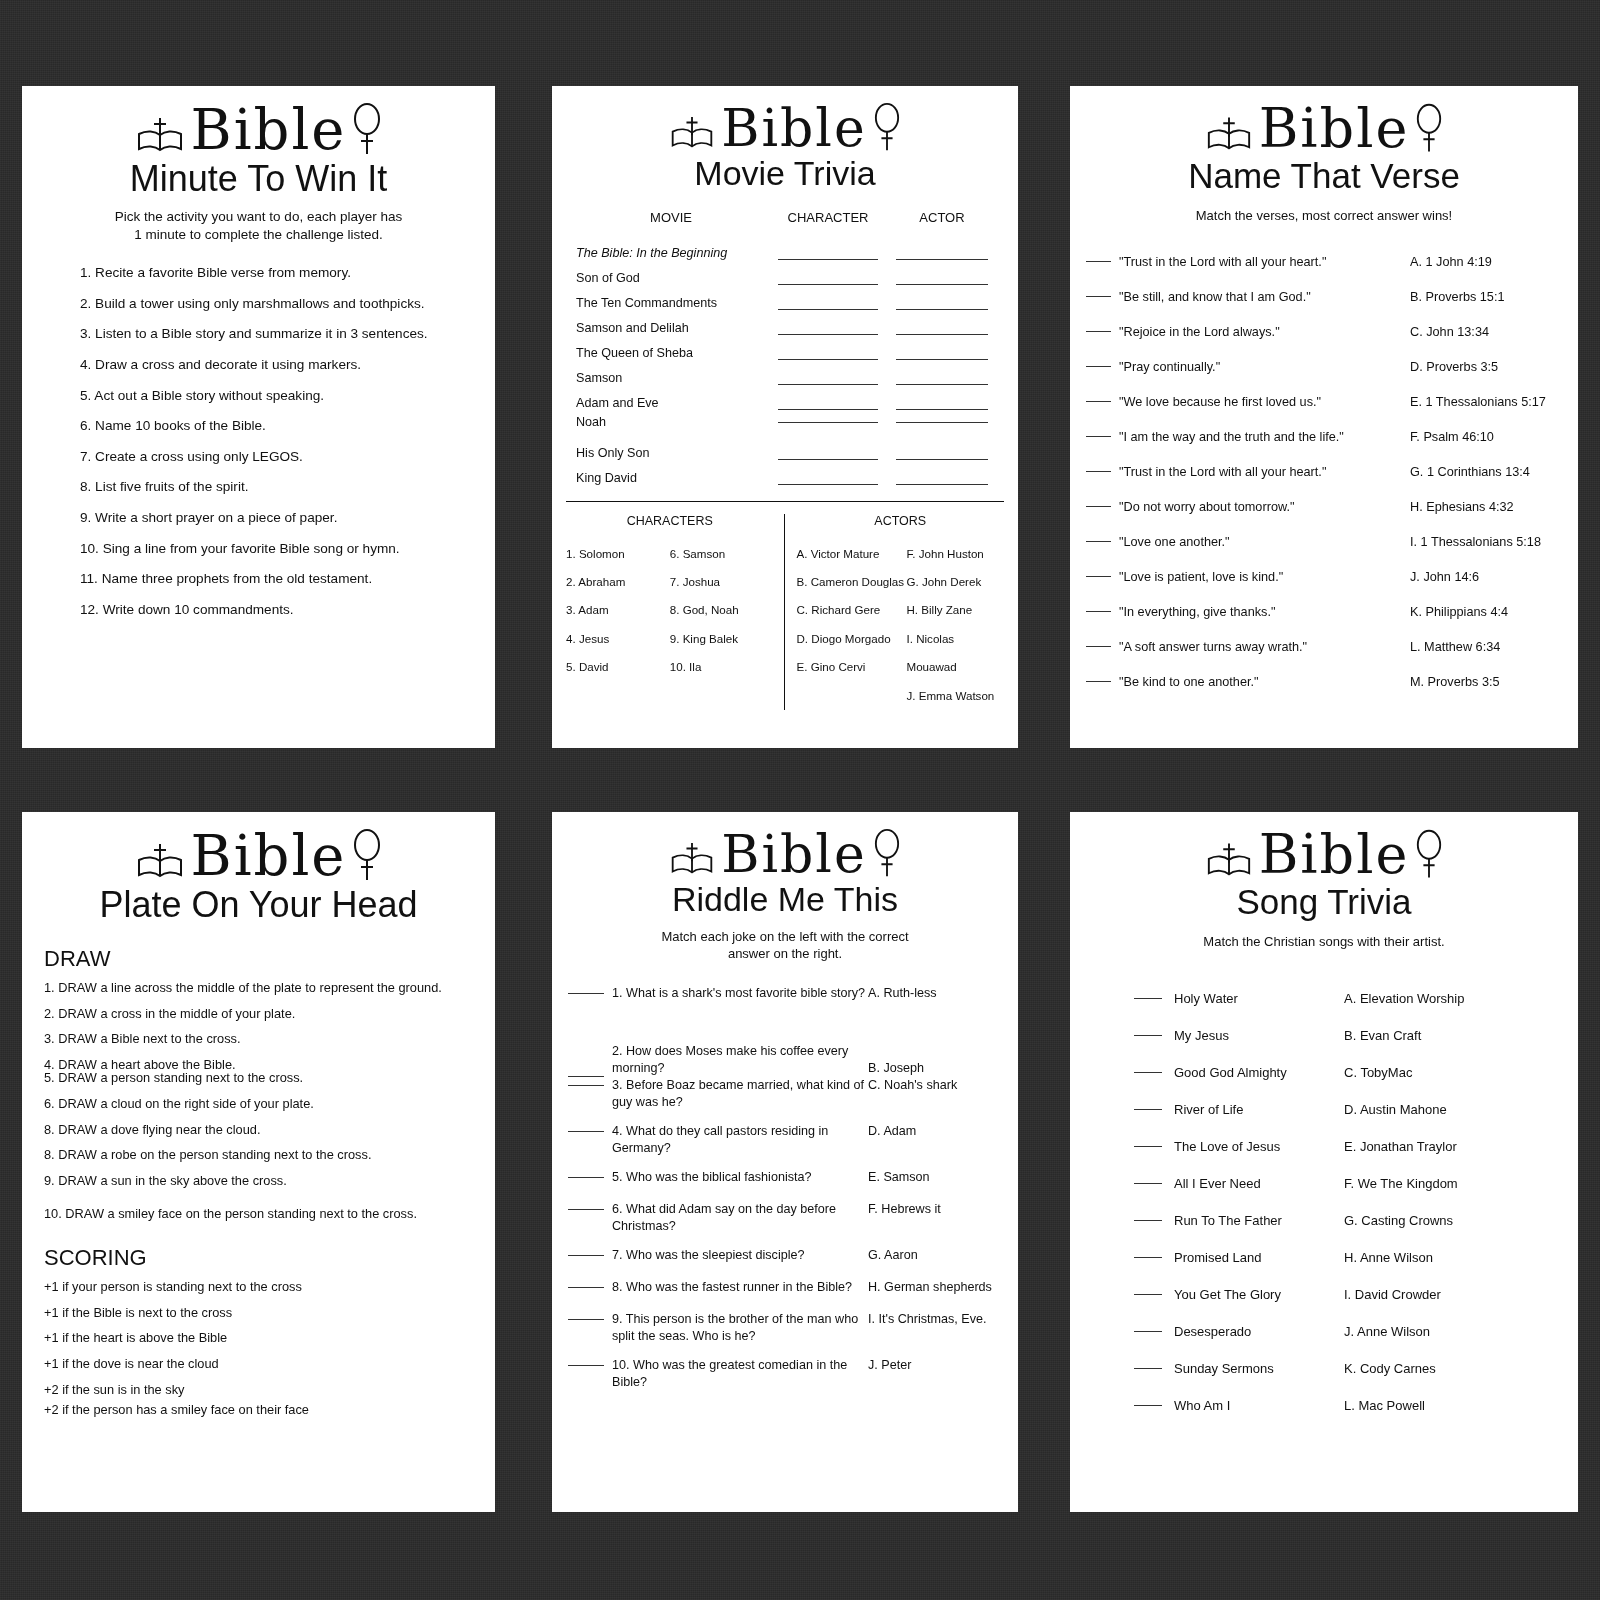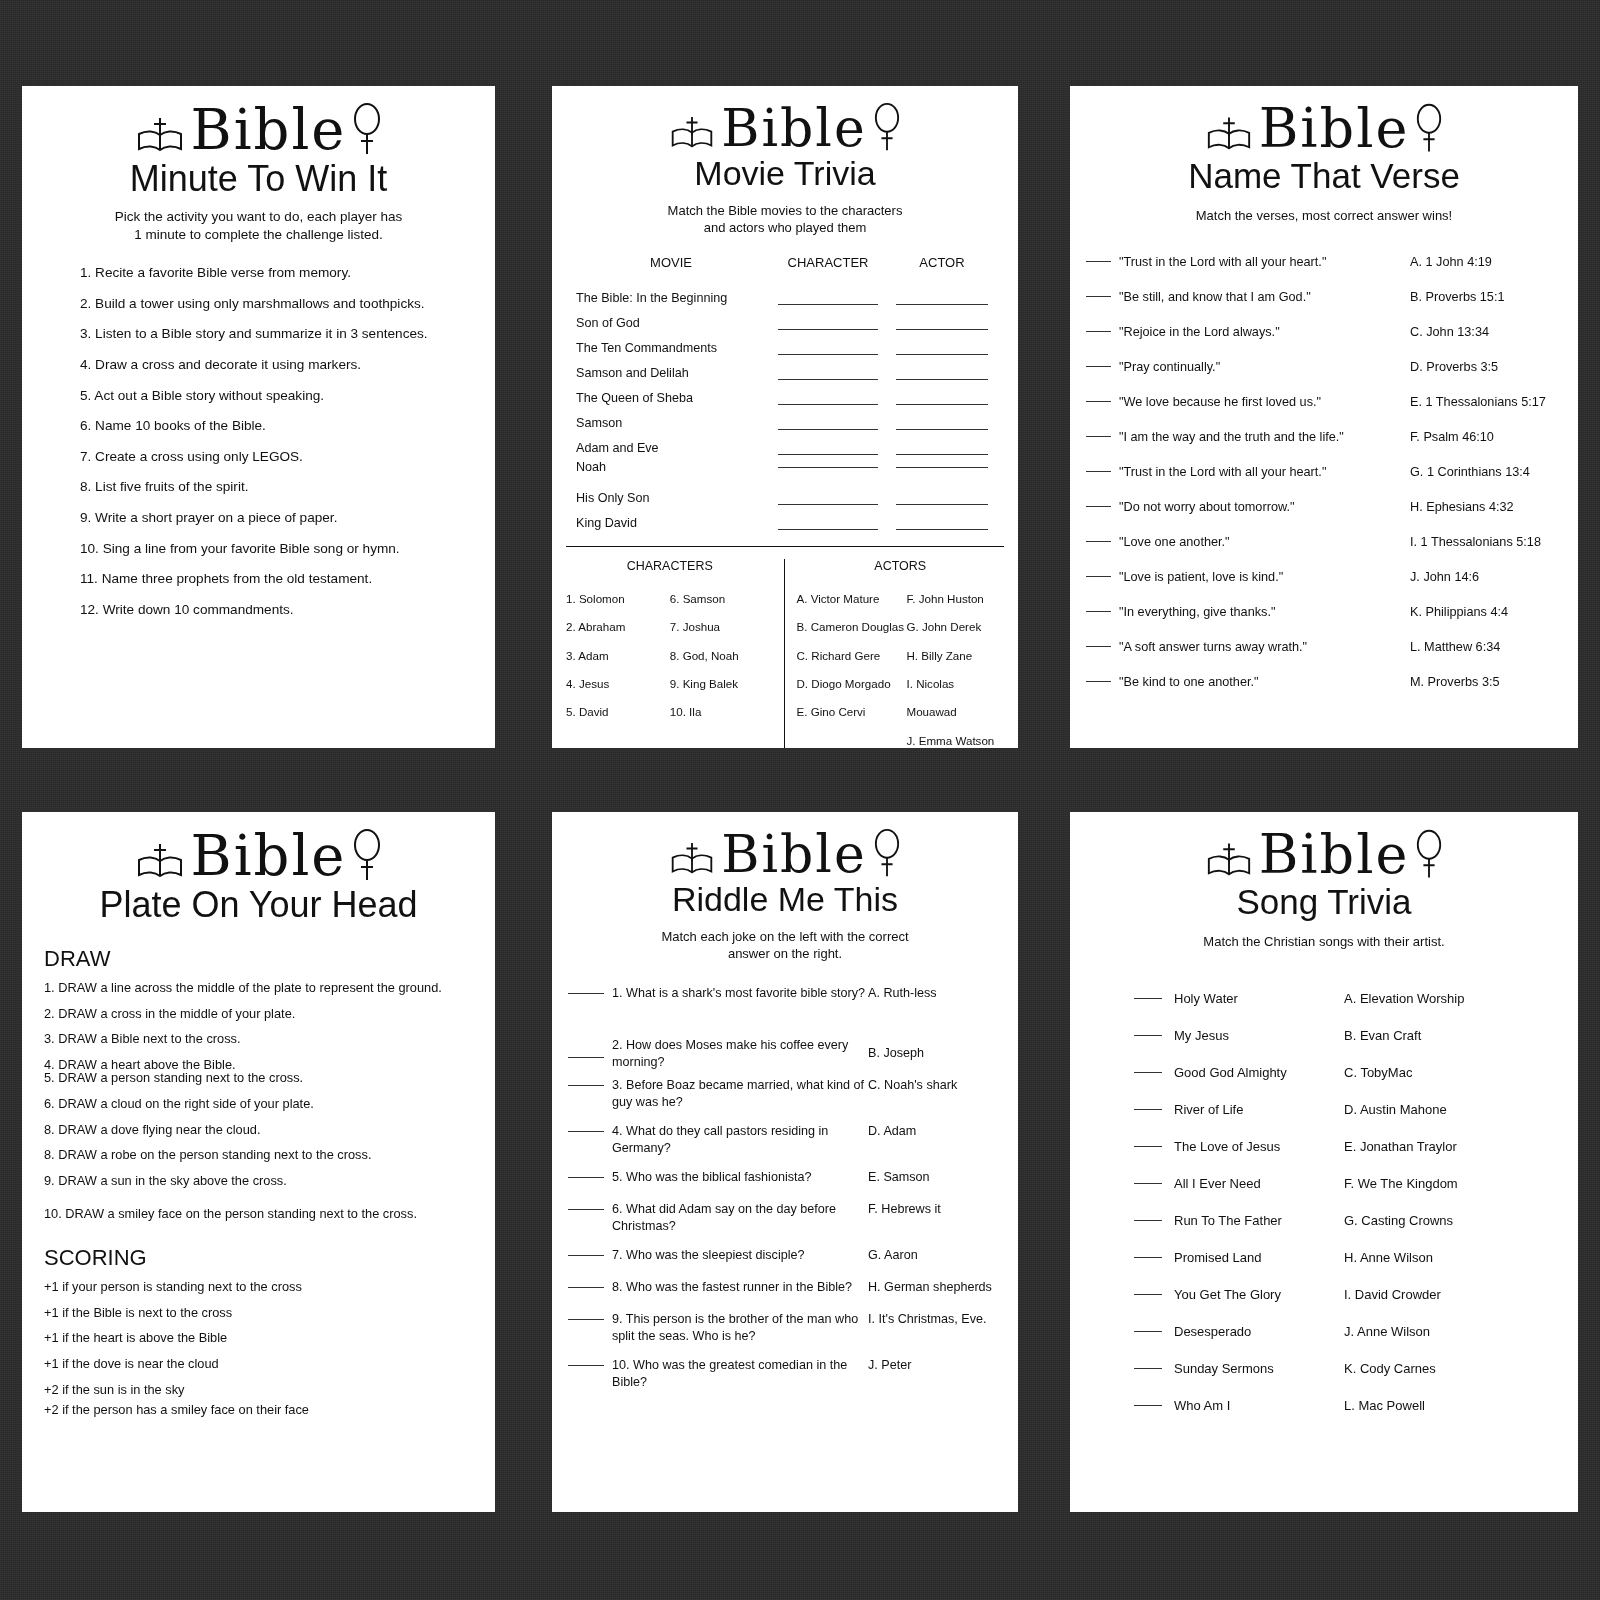--- a/index.html
+++ b/index.html
@@ -109,31 +109,29 @@
     </span>
     <span class="logo-word" style="font-size:52px;">Bible</span>
     <span class="bible-ico">
       <svg width="28" height="52" viewBox="0 0 30 56">
         <ellipse cx="15" cy="17" rx="12" ry="15" fill="none" stroke="#111" stroke-width="2"></ellipse>
         <path d="M15 32 L15 52 M9 39 L21 39" stroke="#111" stroke-width="2" fill="none"></path>
       </svg>
     </span>
   </div>
   <div class="title" style="font-size:34px; margin-top:2px;">Movie Trivia</div>
-  <div class="subtitle" style="font-size:13px; white-space:pre-line; margin-top:10px;">Match the  Bible movies to the characters
-and actors who played them</div>
 
   <div style="margin-top:18px; padding:0 24px;">
     <div style="display:flex; font-size:13px; font-weight:400; margin-bottom:10px;">
       <div style="width:190px; text-align:center;">MOVIE</div>
       <div style="width:124px; text-align:center;">CHARACTER</div>
       <div style="width:104px; text-align:center;">ACTOR</div>
     </div>
 
-    <div style="display:flex; align-items:flex-end; height:25px;">
+    <div style="display:flex; align-items:flex-end; height:25px;font-style:italic;">
       <div style="width:190px; font-size:12.6px;">The Bible: In the Beginning</div>
       <div style="width:124px; display:flex; justify-content:center;">
           <span class="blank" style="width:100px;"></span>
         </div>
       <div style="width:104px; display:flex; justify-content:center;">
           <span class="blank" style="width:92px;"></span>
         </div>
     </div>
     <div style="display:flex; align-items:flex-end; height:25px;">
       <div style="width:190px; font-size:12.6px;">Son of God</div>
@@ -416,21 +414,21 @@
   <div class="title" style="font-size:34px; margin-top:2px;">Riddle Me This</div>
   <div class="subtitle" style="font-size:13px; white-space:pre-line; margin-top:10px;">Match each joke on the left with the correct
 answer on the right.</div>
 
   <div style="margin-top:22px; padding:0 16px;">
     <div style="display:flex; align-items:flex-start; min-height:46px; font-size:12.6px;">
       <span class="blank" style="width:36px; margin:8px 8px 0 0;"></span>
       <span style="flex:1; line-height:1.35;">1. What is a shark's most favorite bible story?</span>
       <span style="width:134px; line-height:1.35;">A. Ruth-less</span>
     </div>
-    <div style="display:flex; align-items:center; min-height:46px; font-size:12.6px;">
+    <div style="display:flex; align-items:flex-end; min-height:46px; font-size:12.6px;">
       <span class="blank" style="width:36px; margin:8px 8px 0 0;"></span>
       <span style="flex:1; line-height:1.35;">2. How does Moses make his coffee every morning?</span>
       <span style="width:134px; line-height:1.35;">B. Joseph</span>
     </div>
     <div style="display:flex; align-items:flex-start; min-height:46px; font-size:12.6px;">
       <span class="blank" style="width:36px; margin:8px 8px 0 0;"></span>
       <span style="flex:1; line-height:1.35;">3. Before Boaz became married, what kind of guy was he?</span>
       <span style="width:134px; line-height:1.35;">C. Noah's shark</span>
     </div>
     <div style="display:flex; align-items:flex-start; min-height:46px; font-size:12.6px;">

